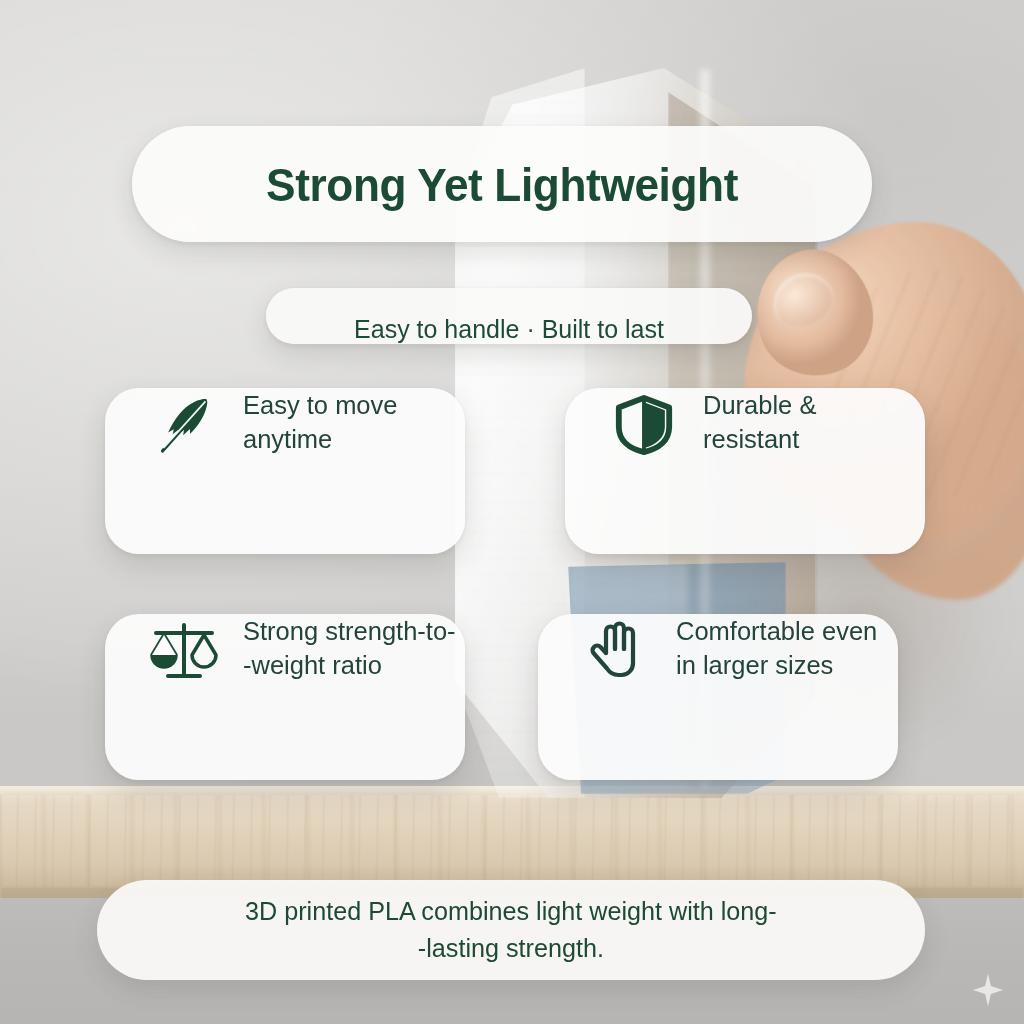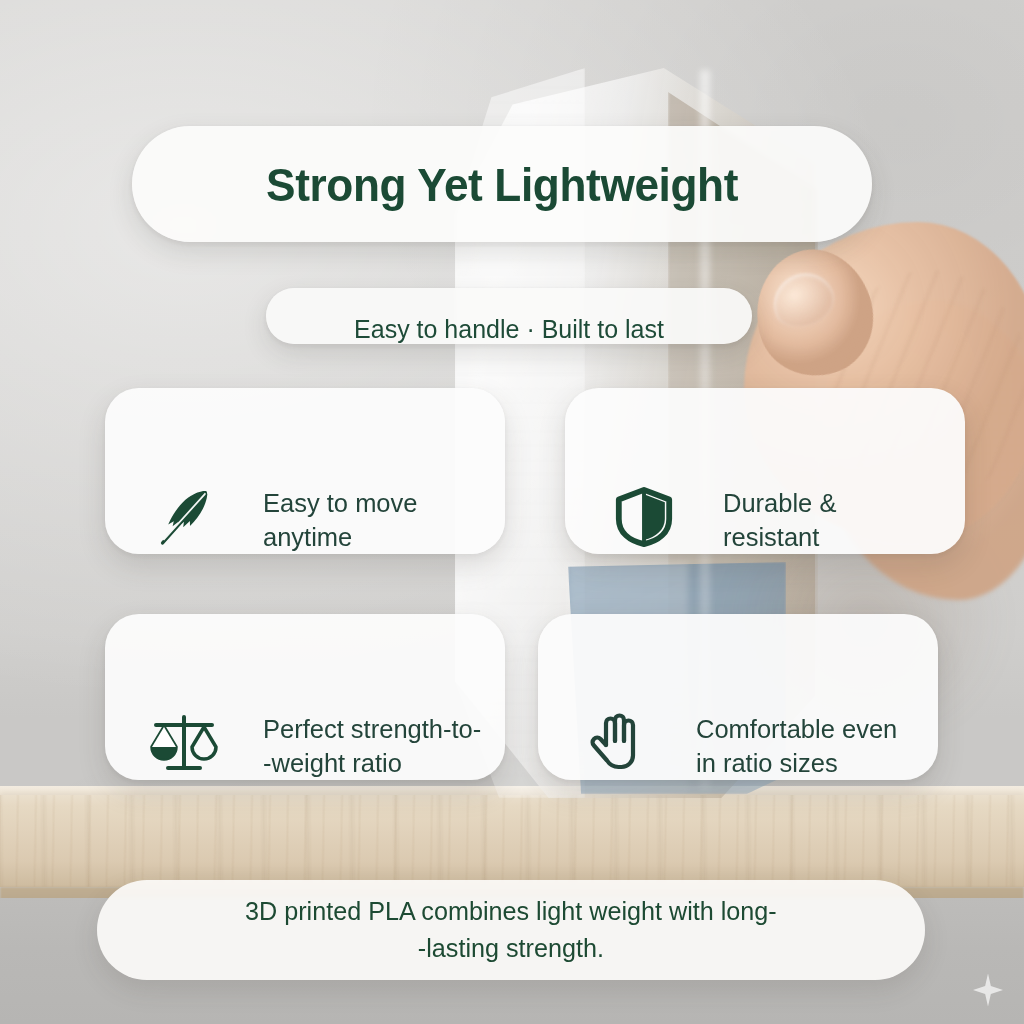--- a/index.html
+++ b/index.html
@@ -254,32 +254,31 @@
   }
   #subtitle-text {
     color: #1e4b38;
     font-size: 25px;
     font-weight: normal;
     white-space: nowrap;
   }
 
   .feature-card {
     position: absolute;
-    width: 400px;
+    width: 360px;
     height: 166px;
     border-radius: 34px;
     background: rgba(252,252,252,.94);
     box-shadow:
       0 12px 28px rgba(60,55,50,.15),
       0 2px 6px rgba(60,55,50,.07);
     display: flex;
-    align-items: flex-end;
+    align-items: flex-start;
     padding-left: 42px;
     box-sizing: border-box;
-    gap: 20px;
   }
   #card-0 { left: 105px; top: 388px; }
   #card-1 { left: 538px; top: 388px; margin-left: 27px; }
   #card-2 { left: 105px; top: 614px; }
   #card-3 { left: 538px; top: 614px; }
 
   .card-icon {
     width: 74px;
     height: 74px;
     flex: 0 0 74px;
@@ -401,37 +400,37 @@
           <line x1="20" y1="57" x2="52" y2="57"></line>
         </g>
 
         <path d="M16 16 L4 36 a12 12 0 0 0 24 0 Z" fill="#1b4a35" stroke="#1b4a35" stroke-width="3.5" stroke-linejoin="round"></path>
         <path d="M16 16 L4 36 h24 Z" fill="#ffffff"></path>
         <path d="M4 36 a12 12 0 0 0 24 0 Z" fill="#1b4a35"></path>
 
         <path d="M56 16 L44 36 a12 12 0 0 0 24 0 Z" fill="none" stroke="#1b4a35" stroke-width="3.5" stroke-linejoin="round"></path>
       </svg>
     </span>
-    <span class="card-label">Perfect strength-to-
+    <span class="card-label">Strong strength-to-
 -weight ratio</span>
   </div>
 
   <div class="feature-card" id="card-3">
     <span class="card-icon">
       <svg viewBox="0 0 64 64" width="64" height="64" aria-hidden="true">
         <g fill="none" stroke="#23443a" stroke-width="4.2" stroke-linecap="round" stroke-linejoin="round">
           <path d="M21 34V12a4.5 4.5 0 0 1 9 0v18"></path>
           <path d="M30 30V9a4.5 4.5 0 0 1 9 0v21"></path>
           <path d="M39 30V14a4.5 4.5 0 0 1 9 0v26"></path>
           <path d="M21 34 15.5 28a4.6 4.6 0 0 0-6.6 6.5L22 49.5A14 14 0 0 0 33.5 56h3A11.5 11.5 0 0 0 48 44.5V40"></path>
         </g>
       </svg>
     </span>
     <span class="card-label">Comfortable even
-in ratio sizes</span>
+in larger sizes</span>
   </div>
 
   <div class="pill" id="footer-pill">
     <span id="footer-text">3D printed PLA combines light weight with long-
 -lasting strength.</span>
   </div>
 
   <span id="sparkle">
     <svg viewBox="0 0 24 24" width="36" height="36" aria-hidden="true">
       <path d="M12 1 13.9 9.4 22 12 13.9 14.6 12 23 10.1 14.6 2 12 10.1 9.4z" fill="#ffffff" opacity=".9"></path>

